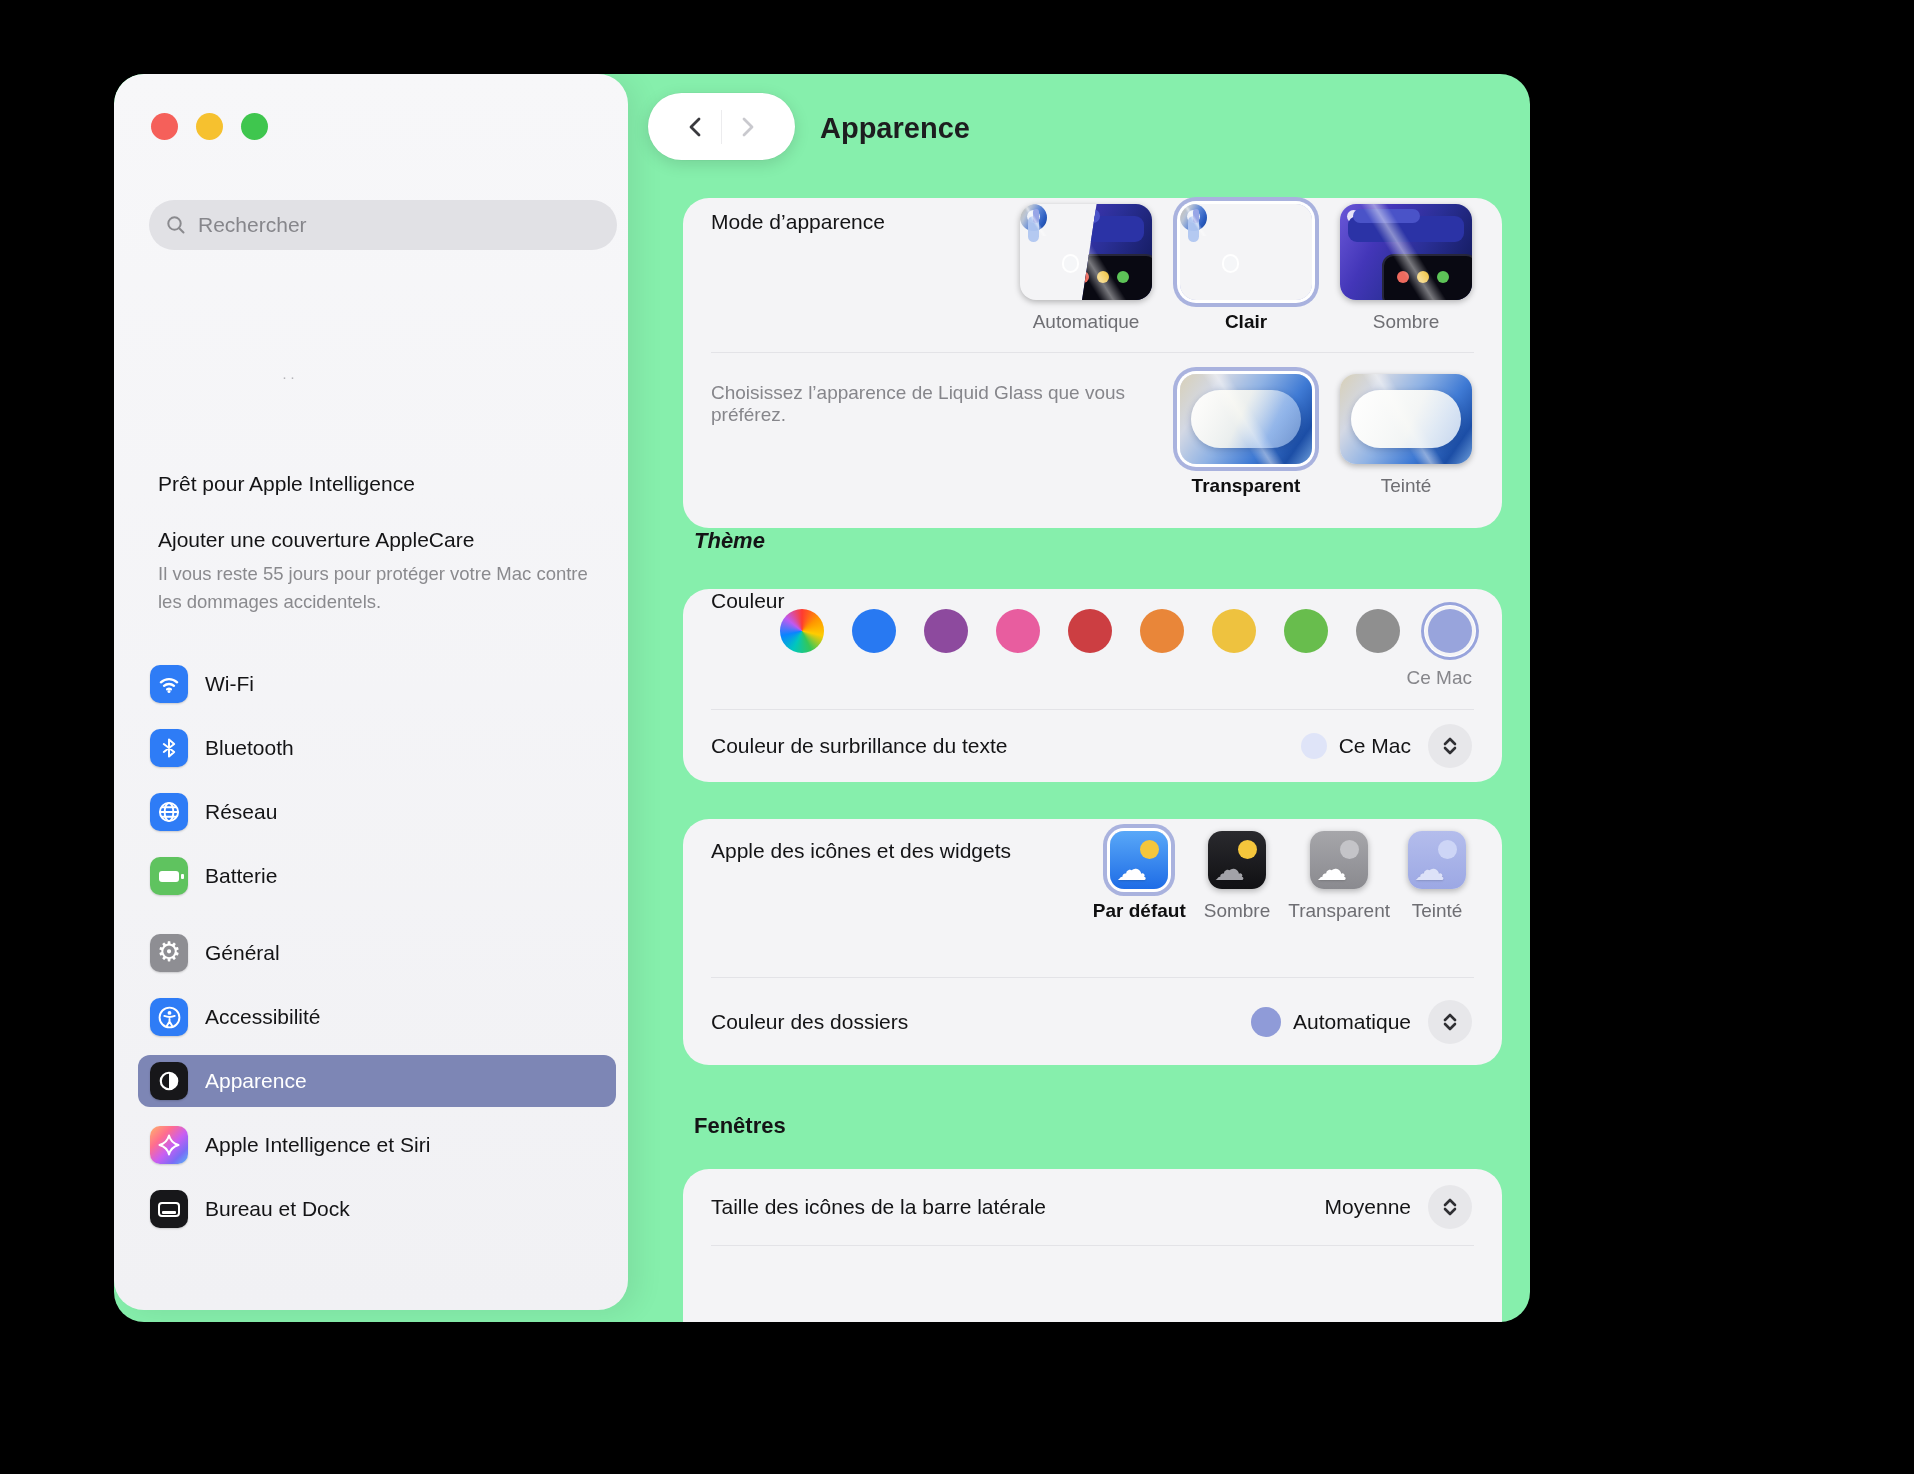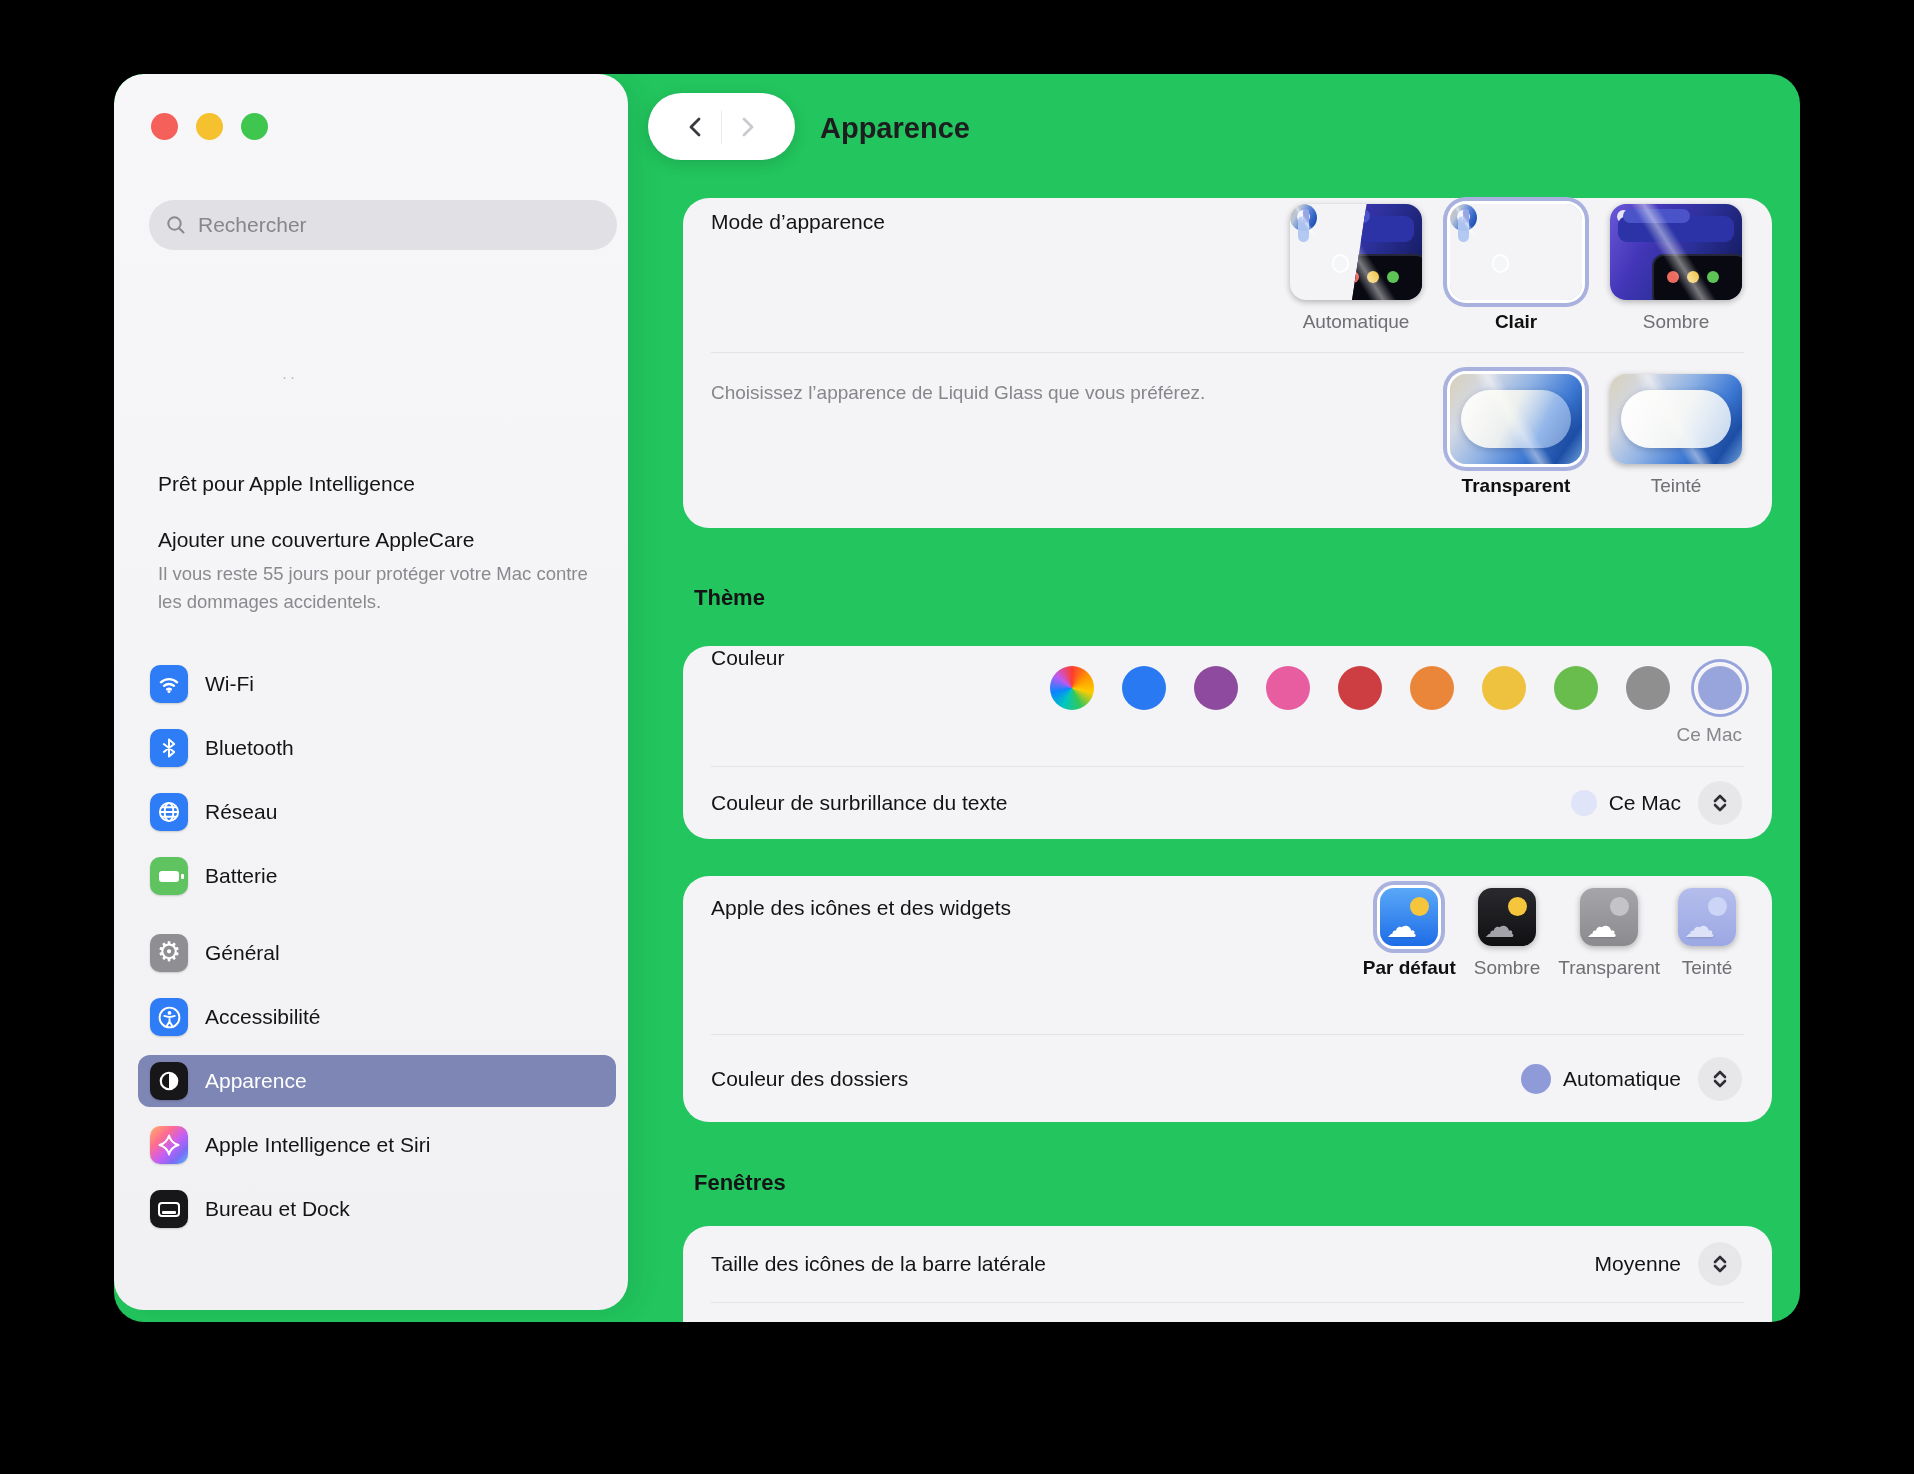--- a/index.html
+++ b/index.html
@@ -1,19 +1,19 @@
 <!DOCTYPE html>
 <html><head>
 <meta charset="utf-8">
 <style>
   html,body{margin:0;padding:0;background:#000;}
   body{width:1914px;height:1474px;position:relative;overflow:hidden;
        font-family:"Liberation Sans","DejaVu Sans",sans-serif;color:#1d1d1f;}
-  .window{position:absolute;left:114px;top:74px;width:1686px;height:1248px;
-          background:#22c55e;border-radius:30px;overflow:hidden;
+  .window{position:absolute;left:114px;top:74px;width:1416px;height:1248px;
+          background:#86efac;border-radius:30px;overflow:hidden;
           box-shadow:0 40px 100px rgba(0,0,0,.6);}
   
   .sidebar{position:absolute;left:0;top:0;bottom:12px;width:514px;
            background:linear-gradient(180deg,#f7f7f9,#f1f1f4);
            border-radius:30px;box-shadow:10px 4px 28px rgba(0,0,0,.07);}
   .lights{position:absolute;left:37px;top:39px;display:flex;gap:18px;}
   .light{width:27px;height:27px;border-radius:50%;border:none;padding:0;}
   .light.red{background:#f5605a;}.light.yellow{background:#f6c12f;}.light.green{background:#3fc64e;}
   .search{position:absolute;left:35px;top:126px;width:468px;height:50px;border-radius:25px;
           background:#e1e1e5;display:flex;align-items:center;padding:0 10px 0 16px;gap:9px;box-sizing:border-box;}
@@ -46,21 +46,21 @@
   .nav-pill{position:absolute;left:534px;top:19px;width:147px;height:67px;border-radius:34px;
             background:#fff;box-shadow:0 4px 16px rgba(0,0,0,.13),0 0 0 .5px rgba(0,0,0,.04);
             display:flex;align-items:center;justify-content:center;z-index:5;}
   .nav-btn{background:none;border:none;padding:0 12px;display:flex;align-items:center;}
   .nav-sep{width:1px;height:34px;background:#ececee;}
   .page-title{position:absolute;left:706px;top:38px;font-size:29px;font-weight:700;z-index:5;}
   .card{background:#f4f4f6;border-radius:26px;width:100%;box-sizing:border-box;}
   .card1{margin-top:124px;}
   .sep{height:1px;background:#e3e3e7;margin:0 28px;}
   .section-heading{margin:0 0 0 11px;font-size:22px;font-weight:700;color:#141416;}
-  .h-theme{margin-top:57px;}
+  .h-theme{font-style:italic;}
   .h-windows{margin-top:48px;}
   .card2{margin-top:35px;}
   .card3{margin-top:37px;}
   .card4{margin-top:30px;height:180px;}
   .row-label{font-size:21px;color:#141416;}
   .sub-label{font-size:19px;color:#86868b;margin-top:9px;}
   
   .mode-row{height:154px;display:flex;justify-content:space-between;padding:0 30px 0 28px;}
   .mode-row .row-label{padding-top:12px;}
   .glass-row{height:175px;display:flex;justify-content:space-between;padding:0 30px 0 28px;}

